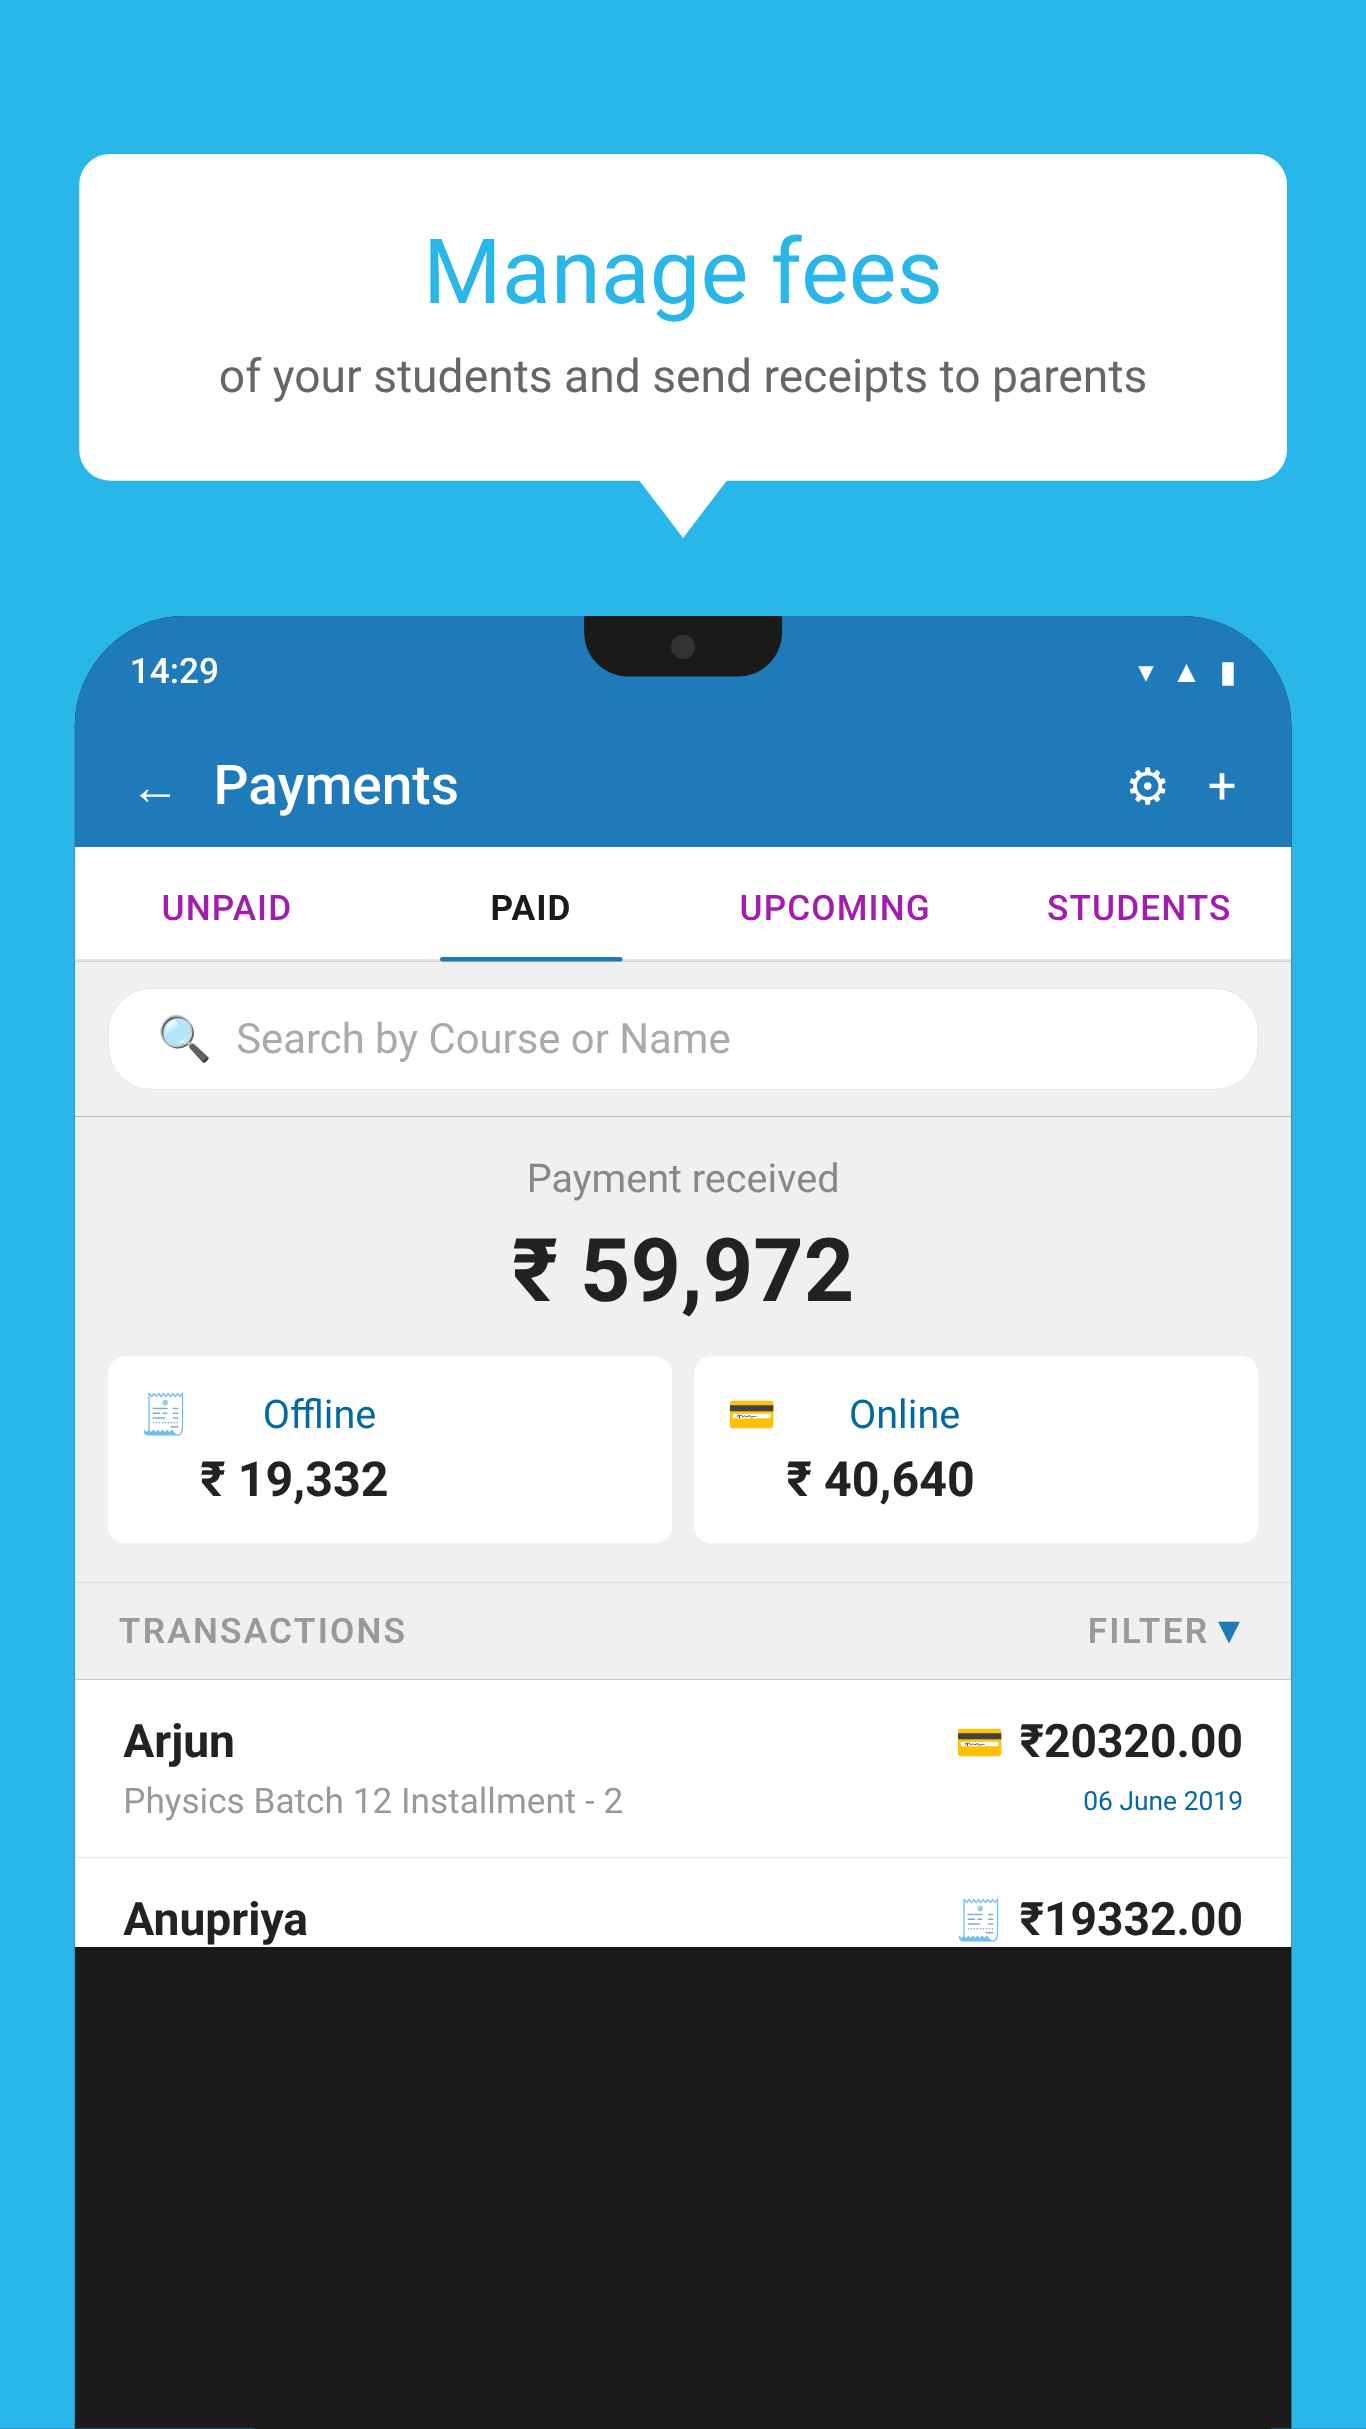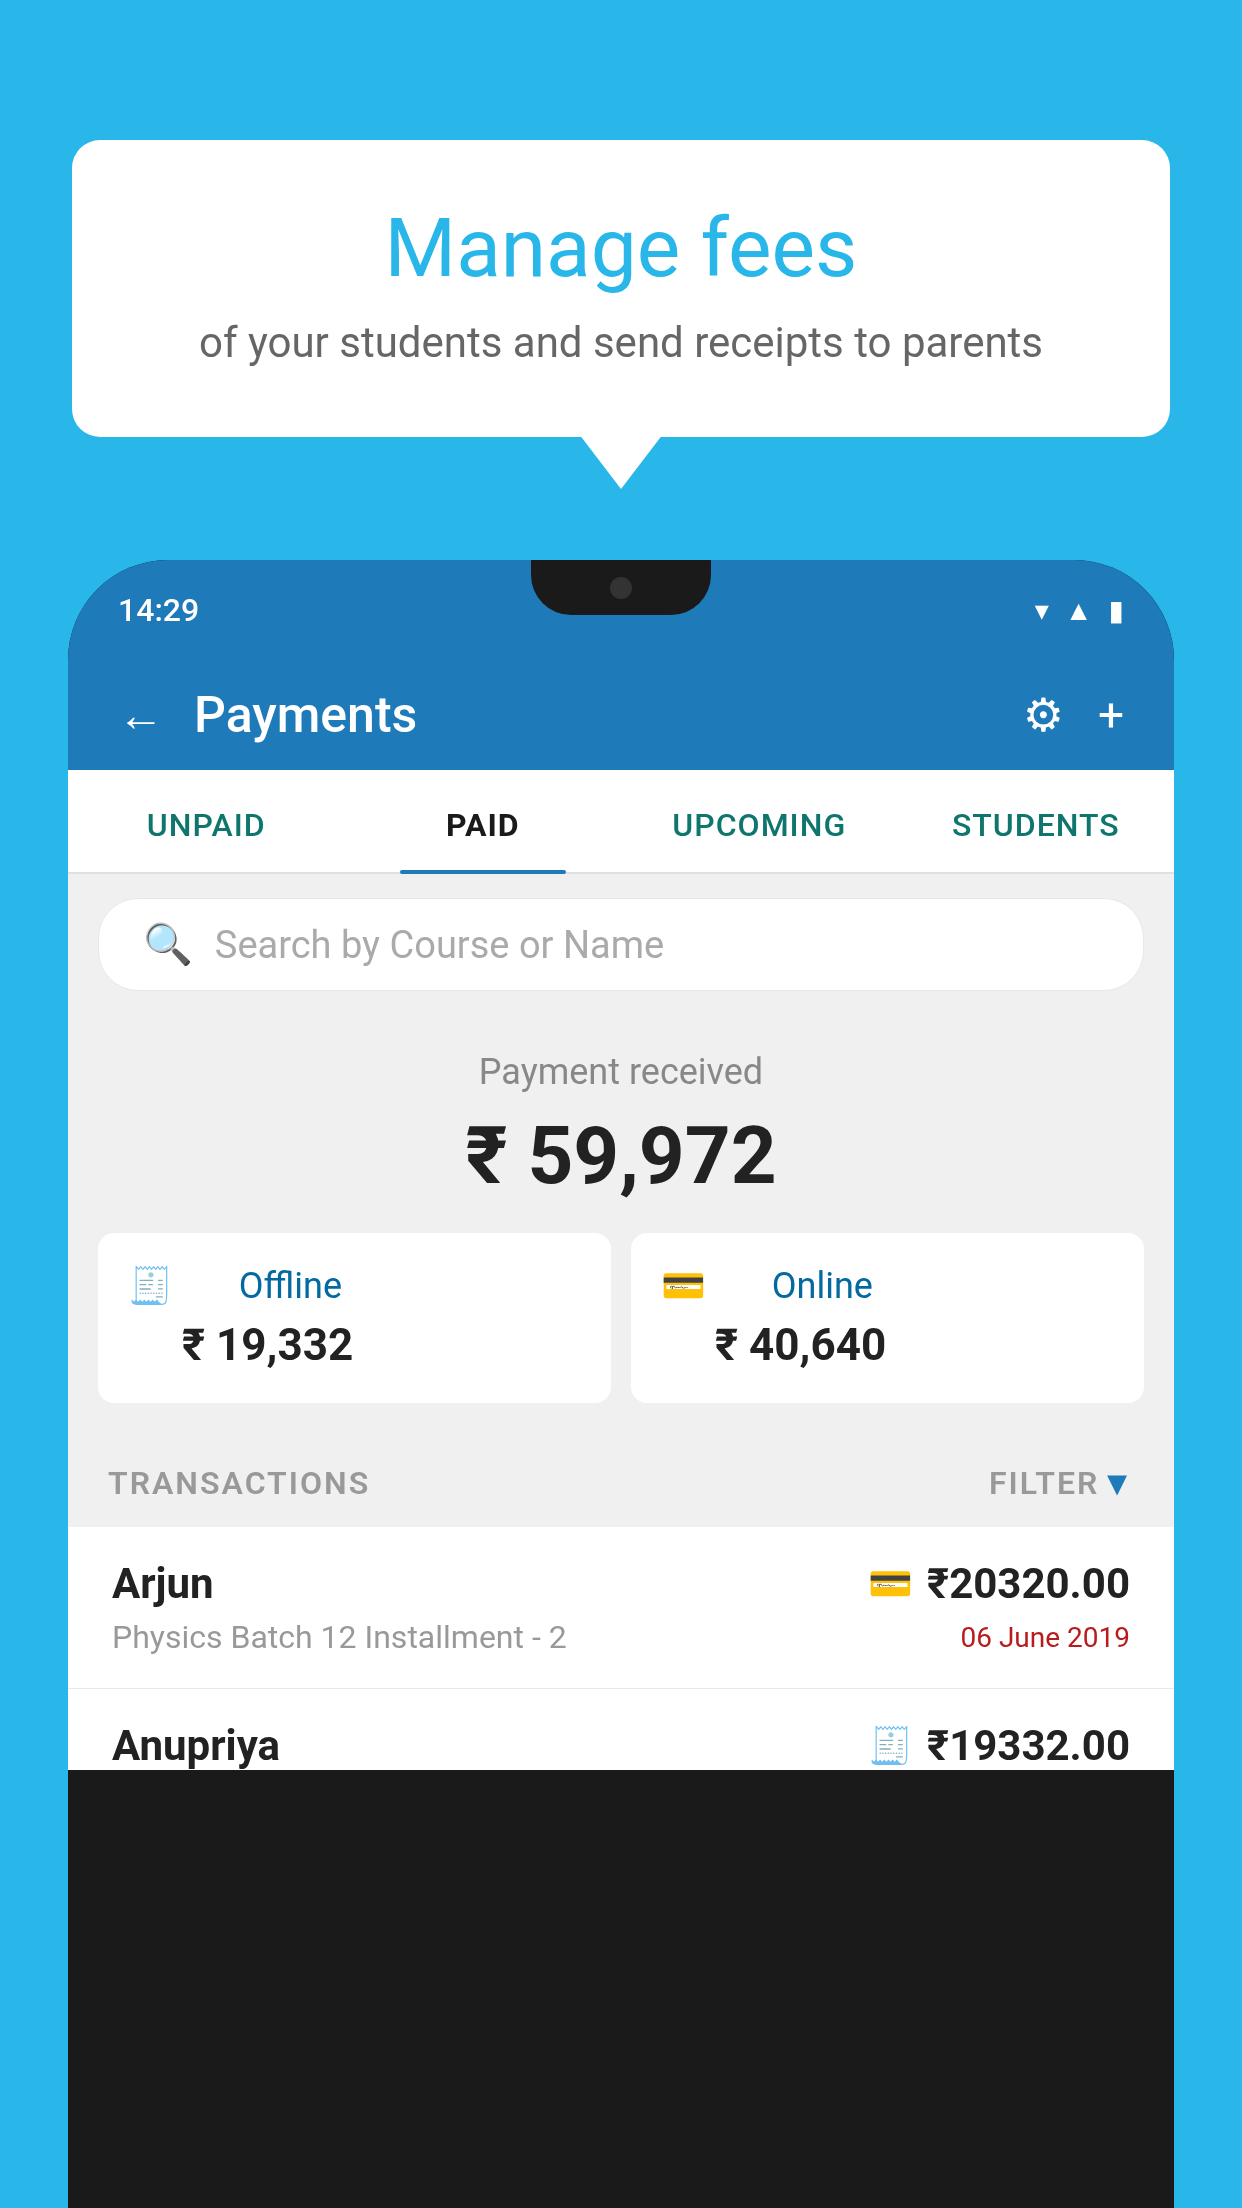--- a/index.html
+++ b/index.html
@@ -135,21 +135,21 @@
     .tabs {
       background: white;
       display: flex;
       border-bottom: 2px solid #e0e0e0;
     }
     .tab {
       flex: 1;
       text-align: center;
       padding: 36px 0 28px;
       font-size: 32px;
-      color: #0f766e;
+      color: #a21caf;
       font-weight: 500;
       letter-spacing: 1px;
       position: relative;
       cursor: pointer;
     }
     .tab.active {
       color: #1a1a1a;
       font-weight: 700;
     }
     .tab.active::after {
@@ -302,22 +302,22 @@
     .transaction-bottom {
       display: flex;
       align-items: center;
       justify-content: space-between;
     }
     .transaction-desc {
       font-size: 32px;
       color: #999;
     }
     .transaction-date {
-      font-size: 28px;
-      color: #b91c1c;
+      font-size: 24px;
+      color: #0369a1;
     }
 
     
     .transaction-row-partial {
       background: white;
       padding: 32px 44px 0;
     }
   </style>
 </head>
 <body>

